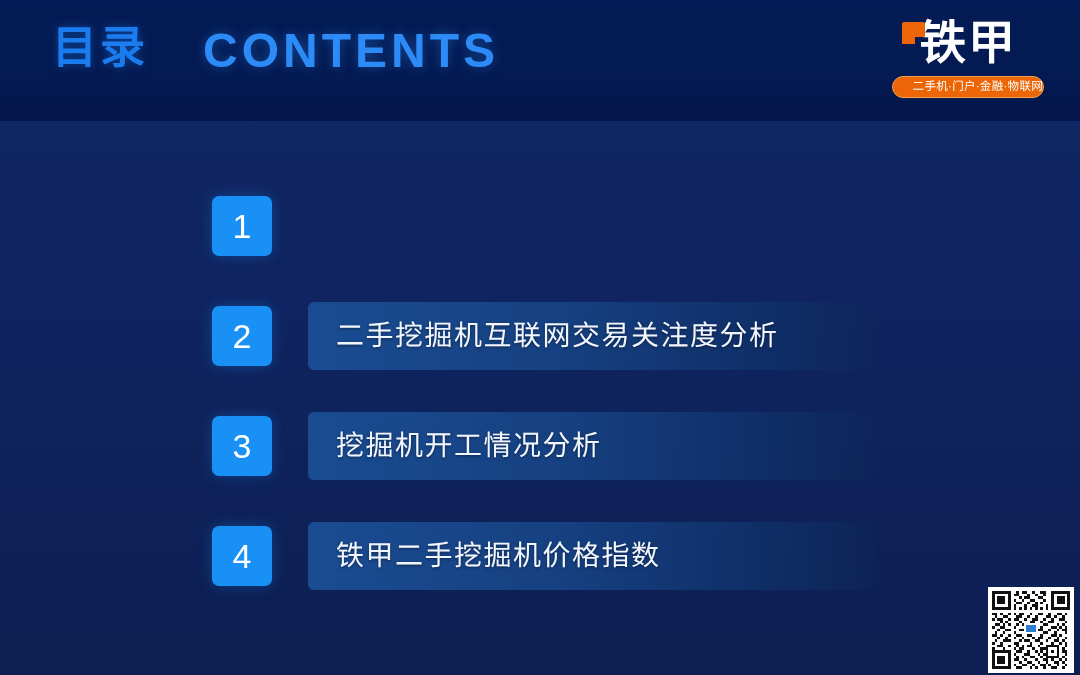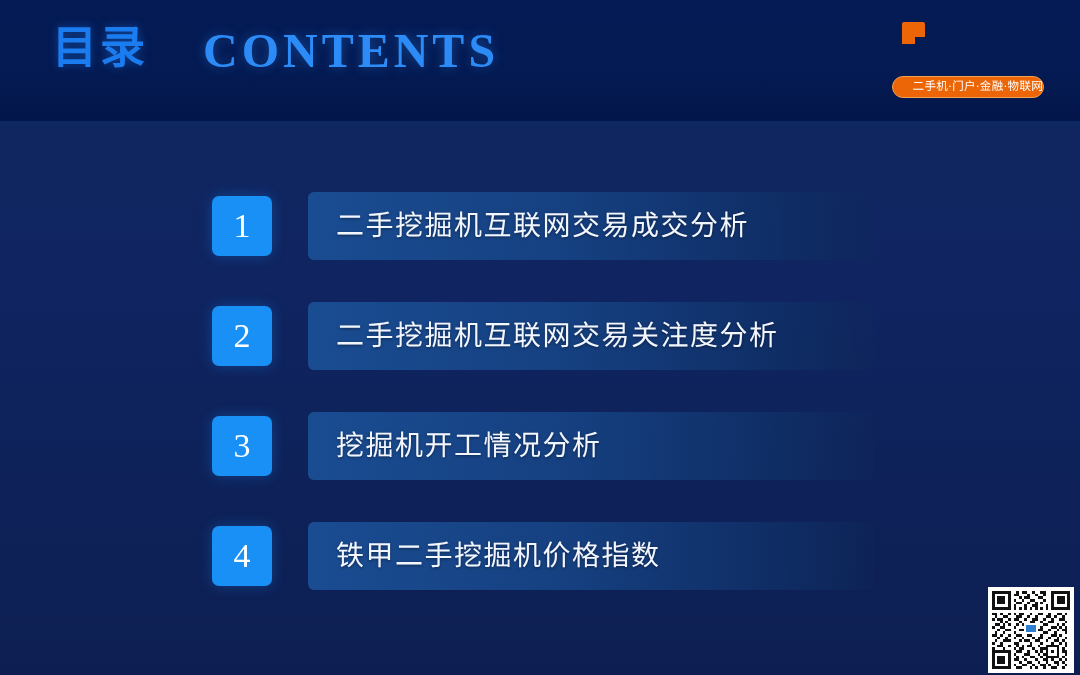--- a/index.html
+++ b/index.html
@@ -7,21 +7,21 @@
     margin: 0;
     padding: 0;
     background: #0d1f54;
   }
   .slide {
     position: relative;
     width: 1080px;
     height: 675px;
     overflow: hidden;
     background: linear-gradient(180deg, #112862 0%, #0f2460 45%, #0d1f52 100%);
-    font-family: Liberation Serif, serif;
+    font-family: Liberation Sans, sans-serif;
     -webkit-font-smoothing: antialiased;
   }
 
   
   .header {
     position: absolute;
     left: 0; top: 0;
     width: 1080px;
     height: 123px;
     background: linear-gradient(180deg, #041b55 0%, #041a52 60%, #03164a 100%);
@@ -182,32 +182,30 @@
 
 <div class="slide">
 
   <div class="header">
     <div class="title-zh">目录</div>
     <div class="title-en">CONTENTS</div>
 
     <div class="logo">
       <div class="logo-word">
         <span class="logo-accent"></span>
+        <span>铁甲</span>
       </div>
       <div class="logo-tagline">二手机·门户·金融·物联网</div>
     </div>
   </div>
 
   <div class="list">
 
     <div class="row">
       <div class="num-badge">1</div>
-      <div class="bar">
-        <div class="bar-label">二手挖掘机互联网交易成交分析</div>
-      </div>
     </div>
 
     <div class="row">
       <div class="num-badge">2</div>
       <div class="bar">
         <div class="bar-label">二手挖掘机互联网交易关注度分析</div>
       </div>
     </div>
 
     <div class="row">

